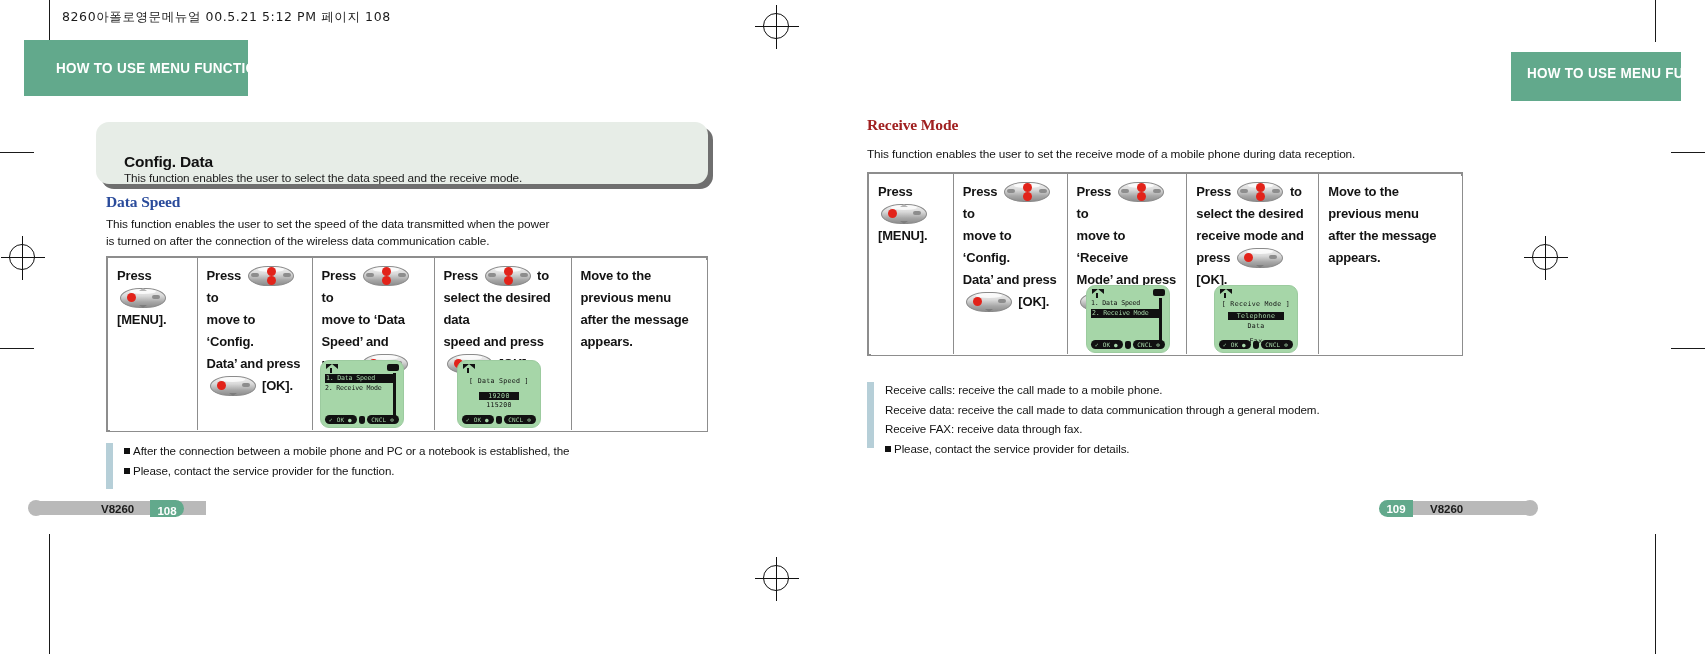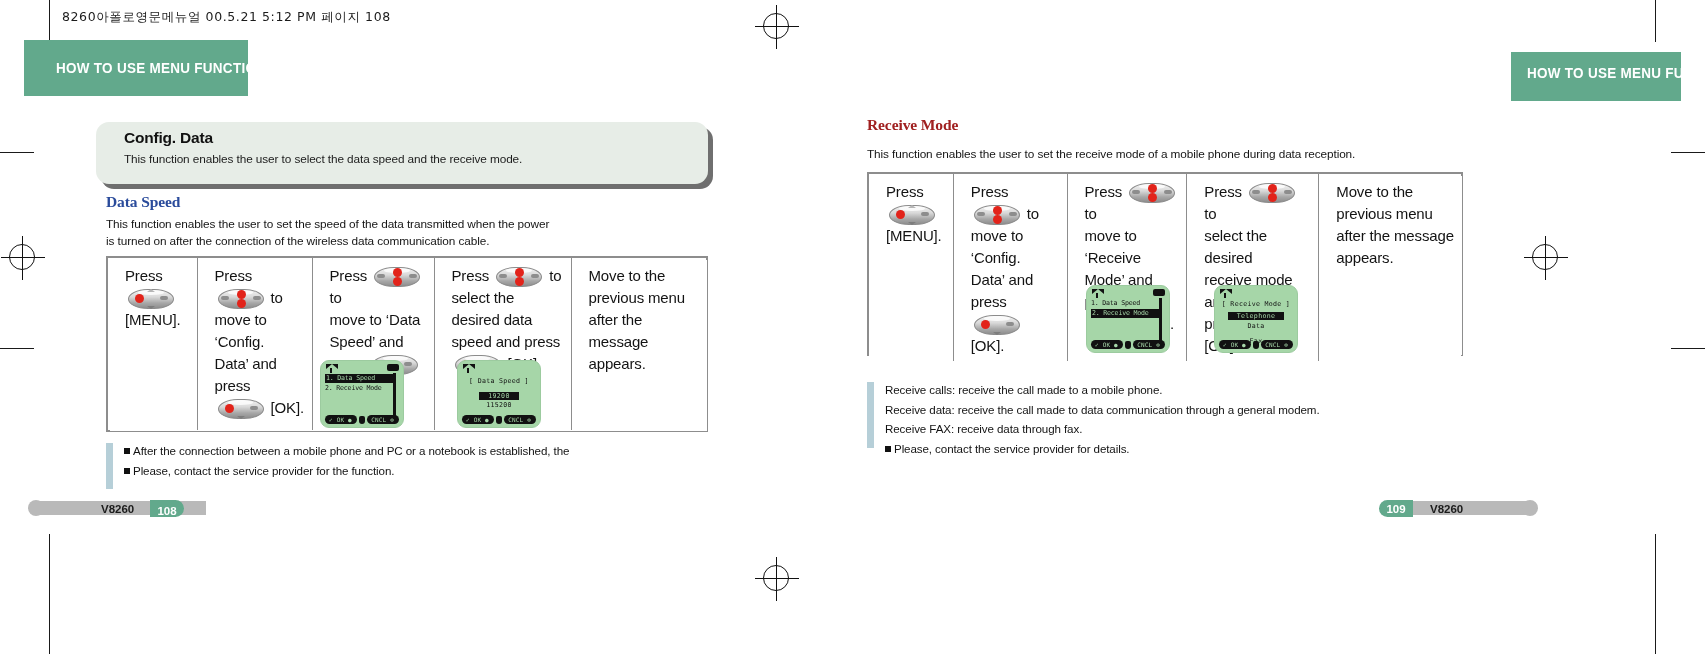--- a/index.html
+++ b/index.html
@@ -50,41 +50,42 @@
   .callout-wrap { position: absolute; left: 96px; top: 122px; width: 612px; height: 62px; }
   .callout-shadow {
     position: absolute; left: 5px; top: 5px; width: 612px; height: 62px;
     background: #6f6f6f; border-radius: 13px;
   }
   .callout {
     position: absolute; left: 0; top: 0; width: 612px; height: 62px;
     background: #e7ede7; border-radius: 13px;
     padding: 7px 0 0 28px;
   }
-  .callout-title { font-size: 15.5px; font-weight: bold; color: #111; letter-spacing: -.2px; }
-  .callout-desc { font-size: 11.8px; color: #1c1c1c; margin-top: 5px; letter-spacing: -.1px; }
+  .callout-title { font-size: 15.5px; font-weight: bold; color: #111; letter-spacing: -.2px; margin-top: 24px; }
+  .callout-desc { font-size: 11.8px; color: #1c1c1c; letter-spacing: -.1px; }
 
   
   .sec-title {
     position: absolute; font-family: "Liberation Serif", serif;
     font-weight: bold; font-size: 15.5px; color: #2a4b9b; letter-spacing: -.1px;
   }
   .body-text { position: absolute; font-size: 11.8px; color: #151515; line-height: 17px; letter-spacing: -.1px; }
 
   
   .steps {
     position: absolute; border-collapse: collapse; table-layout: fixed;
     background: #fff;
   }
   .steps td {
     border-right: 1.3px solid #8d8d8d;
     vertical-align: top;
-    padding: 7px 7px 4px 17px;
-    font-size: 15px; color: #131313; line-height: 22px;
+    padding: 7px 7px 4px 9px;
+    font-size: 13px; color: #131313; line-height: 22px;
     letter-spacing: -.15px;
+    font-weight: bold;
   }
   .steps td:last-child { border-right: none; }
 
   .tbl-frame { position: absolute; border: 1.3px solid #8d8d8d; }
   .tbl-edge-l { position: absolute; width: 4px; background: #8d8d8d; }
   .tbl-edge-t { position: absolute; height: 4px; background: #8d8d8d; }
 
   
   .key {
     display: inline-block; position: relative;

